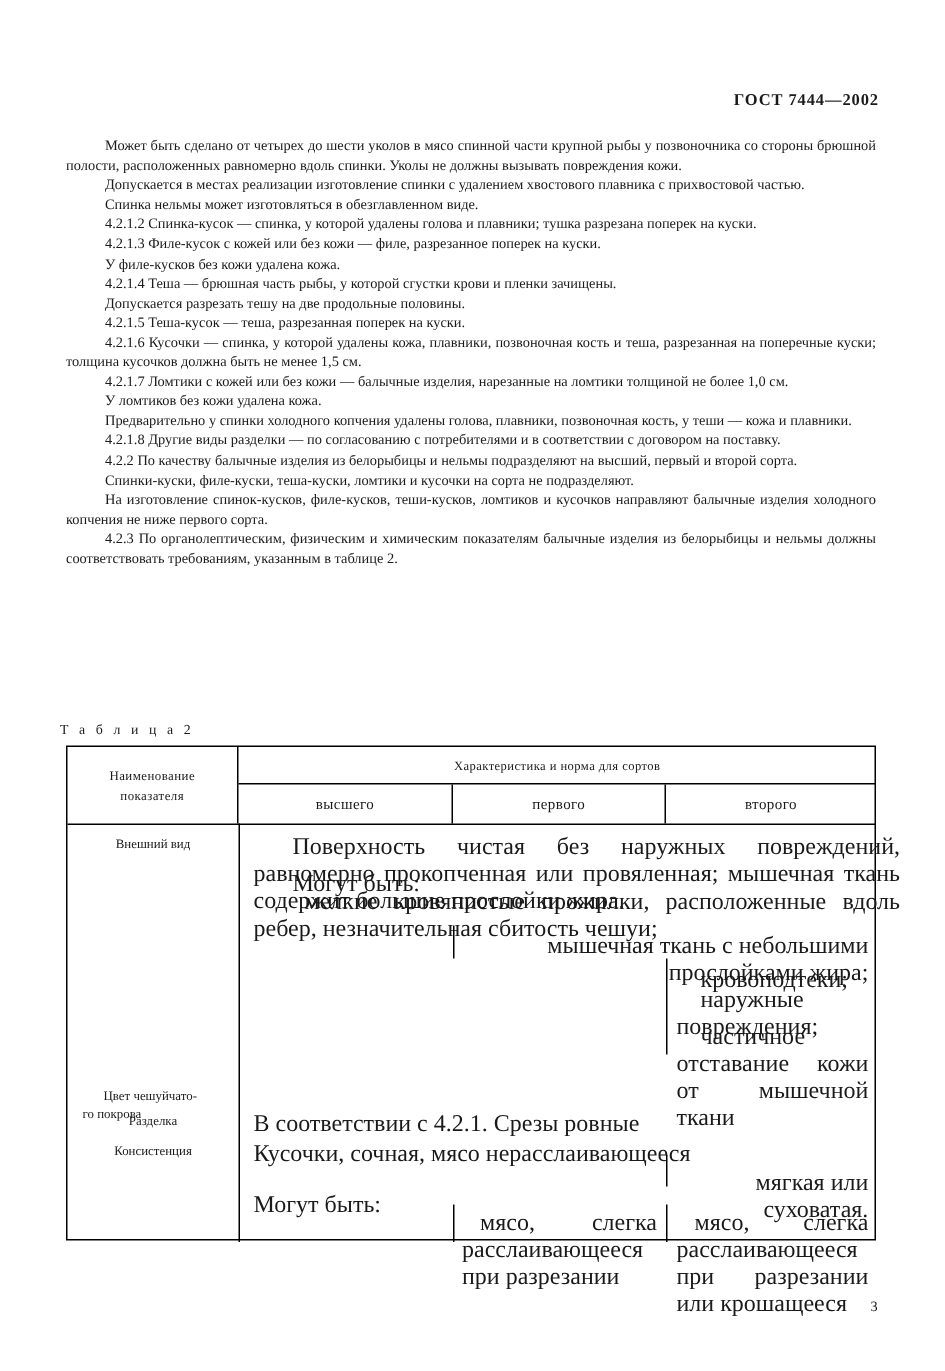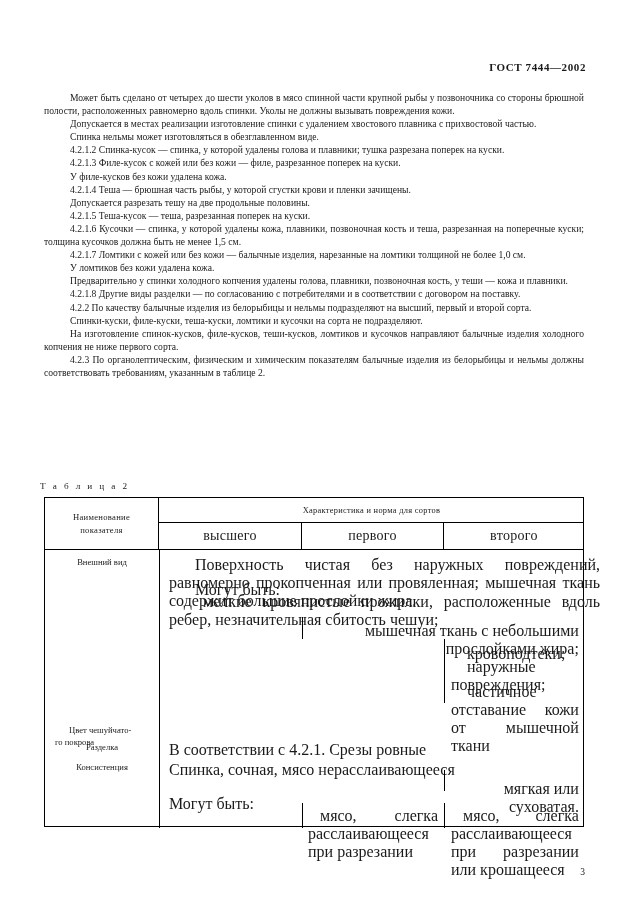--- a/index.html
+++ b/index.html
@@ -95,21 +95,21 @@
     letter-spacing: 0.3px;
   }
   .th-sub {
     position: absolute;
     top: 25px;
     height: 26px;
     box-sizing: border-box;
     display: flex;
     align-items: center;
     justify-content: center;
-    font-size: 14px;
+    font-size: 10px;
     letter-spacing: 0.3px;
   }
   .th-sub.s1 { left: 114px;   width: 143px; border-right: 1.1px solid #000; }
   .th-sub.s2 { left: 257px;   width: 142px; border-right: 1.1px solid #000; }
   .th-sub.s3 { left: 399px;   width: 139.9px; }
 
   .hdr-rule {
     position: absolute;
     left: 0; top: 51px;
     width: 538.9px;
@@ -266,21 +266,21 @@
       <span>го покрова</span>
     </div>
 
     <div class="rowlabel" style="top:243px;">Разделка</div>
     <div class="c-full" style="top:243px;">
       <span style="display:block;">В соответствии с 4.2.1. Срезы ровные</span>
     </div>
 
     <div class="rowlabel" style="top:263px;">Консистенция</div>
     <div class="c-full" style="top:263px;">
-      <span style="display:block;">Спинка, сочная, мясо нерасслаивающееся</span>
+      <span style="display:block;">Кусочки, сочная, мясо нерасслаивающееся</span>
     </div>
 
     <div class="v-seg" style="left:399px; top:272px; height:21px;"></div>
     <div class="c-sort3 ta-r" style="top:282px;">
       <span>мягкая или суховатая.</span>
     </div>
 
     <div class="c-full" style="top:297px;">
       <span style="display:block;">Могут быть:</span>
     </div>

